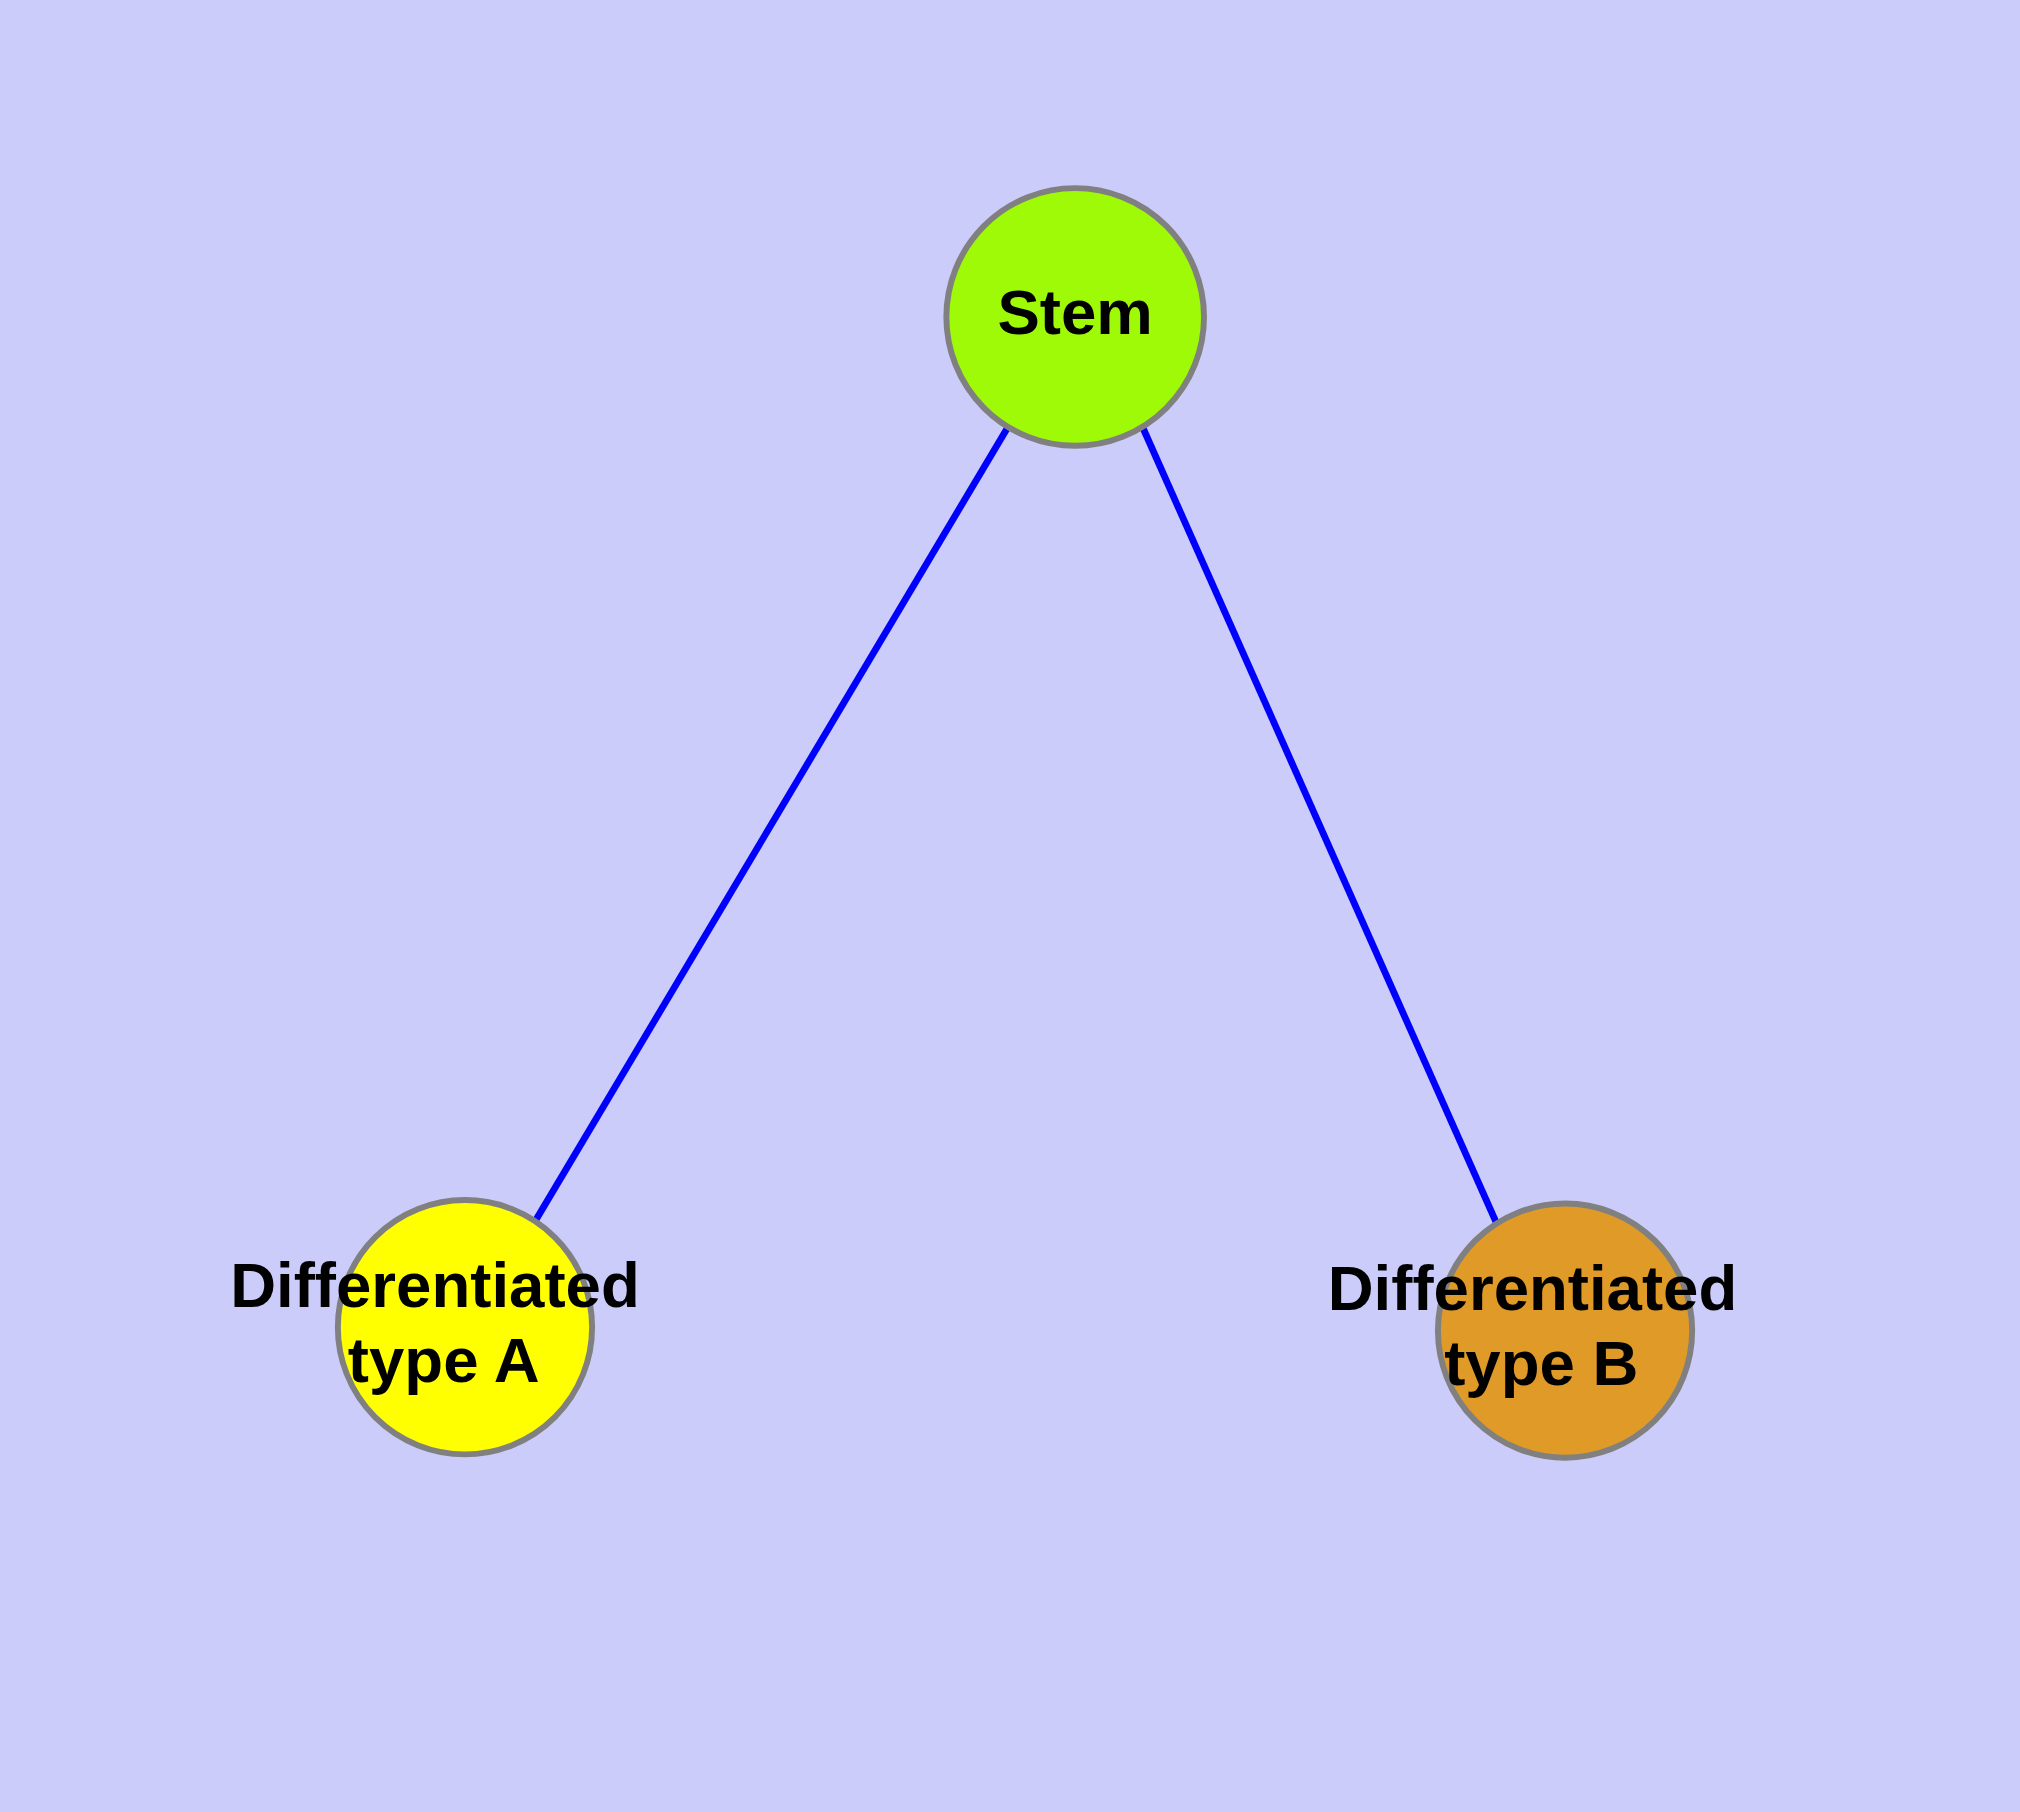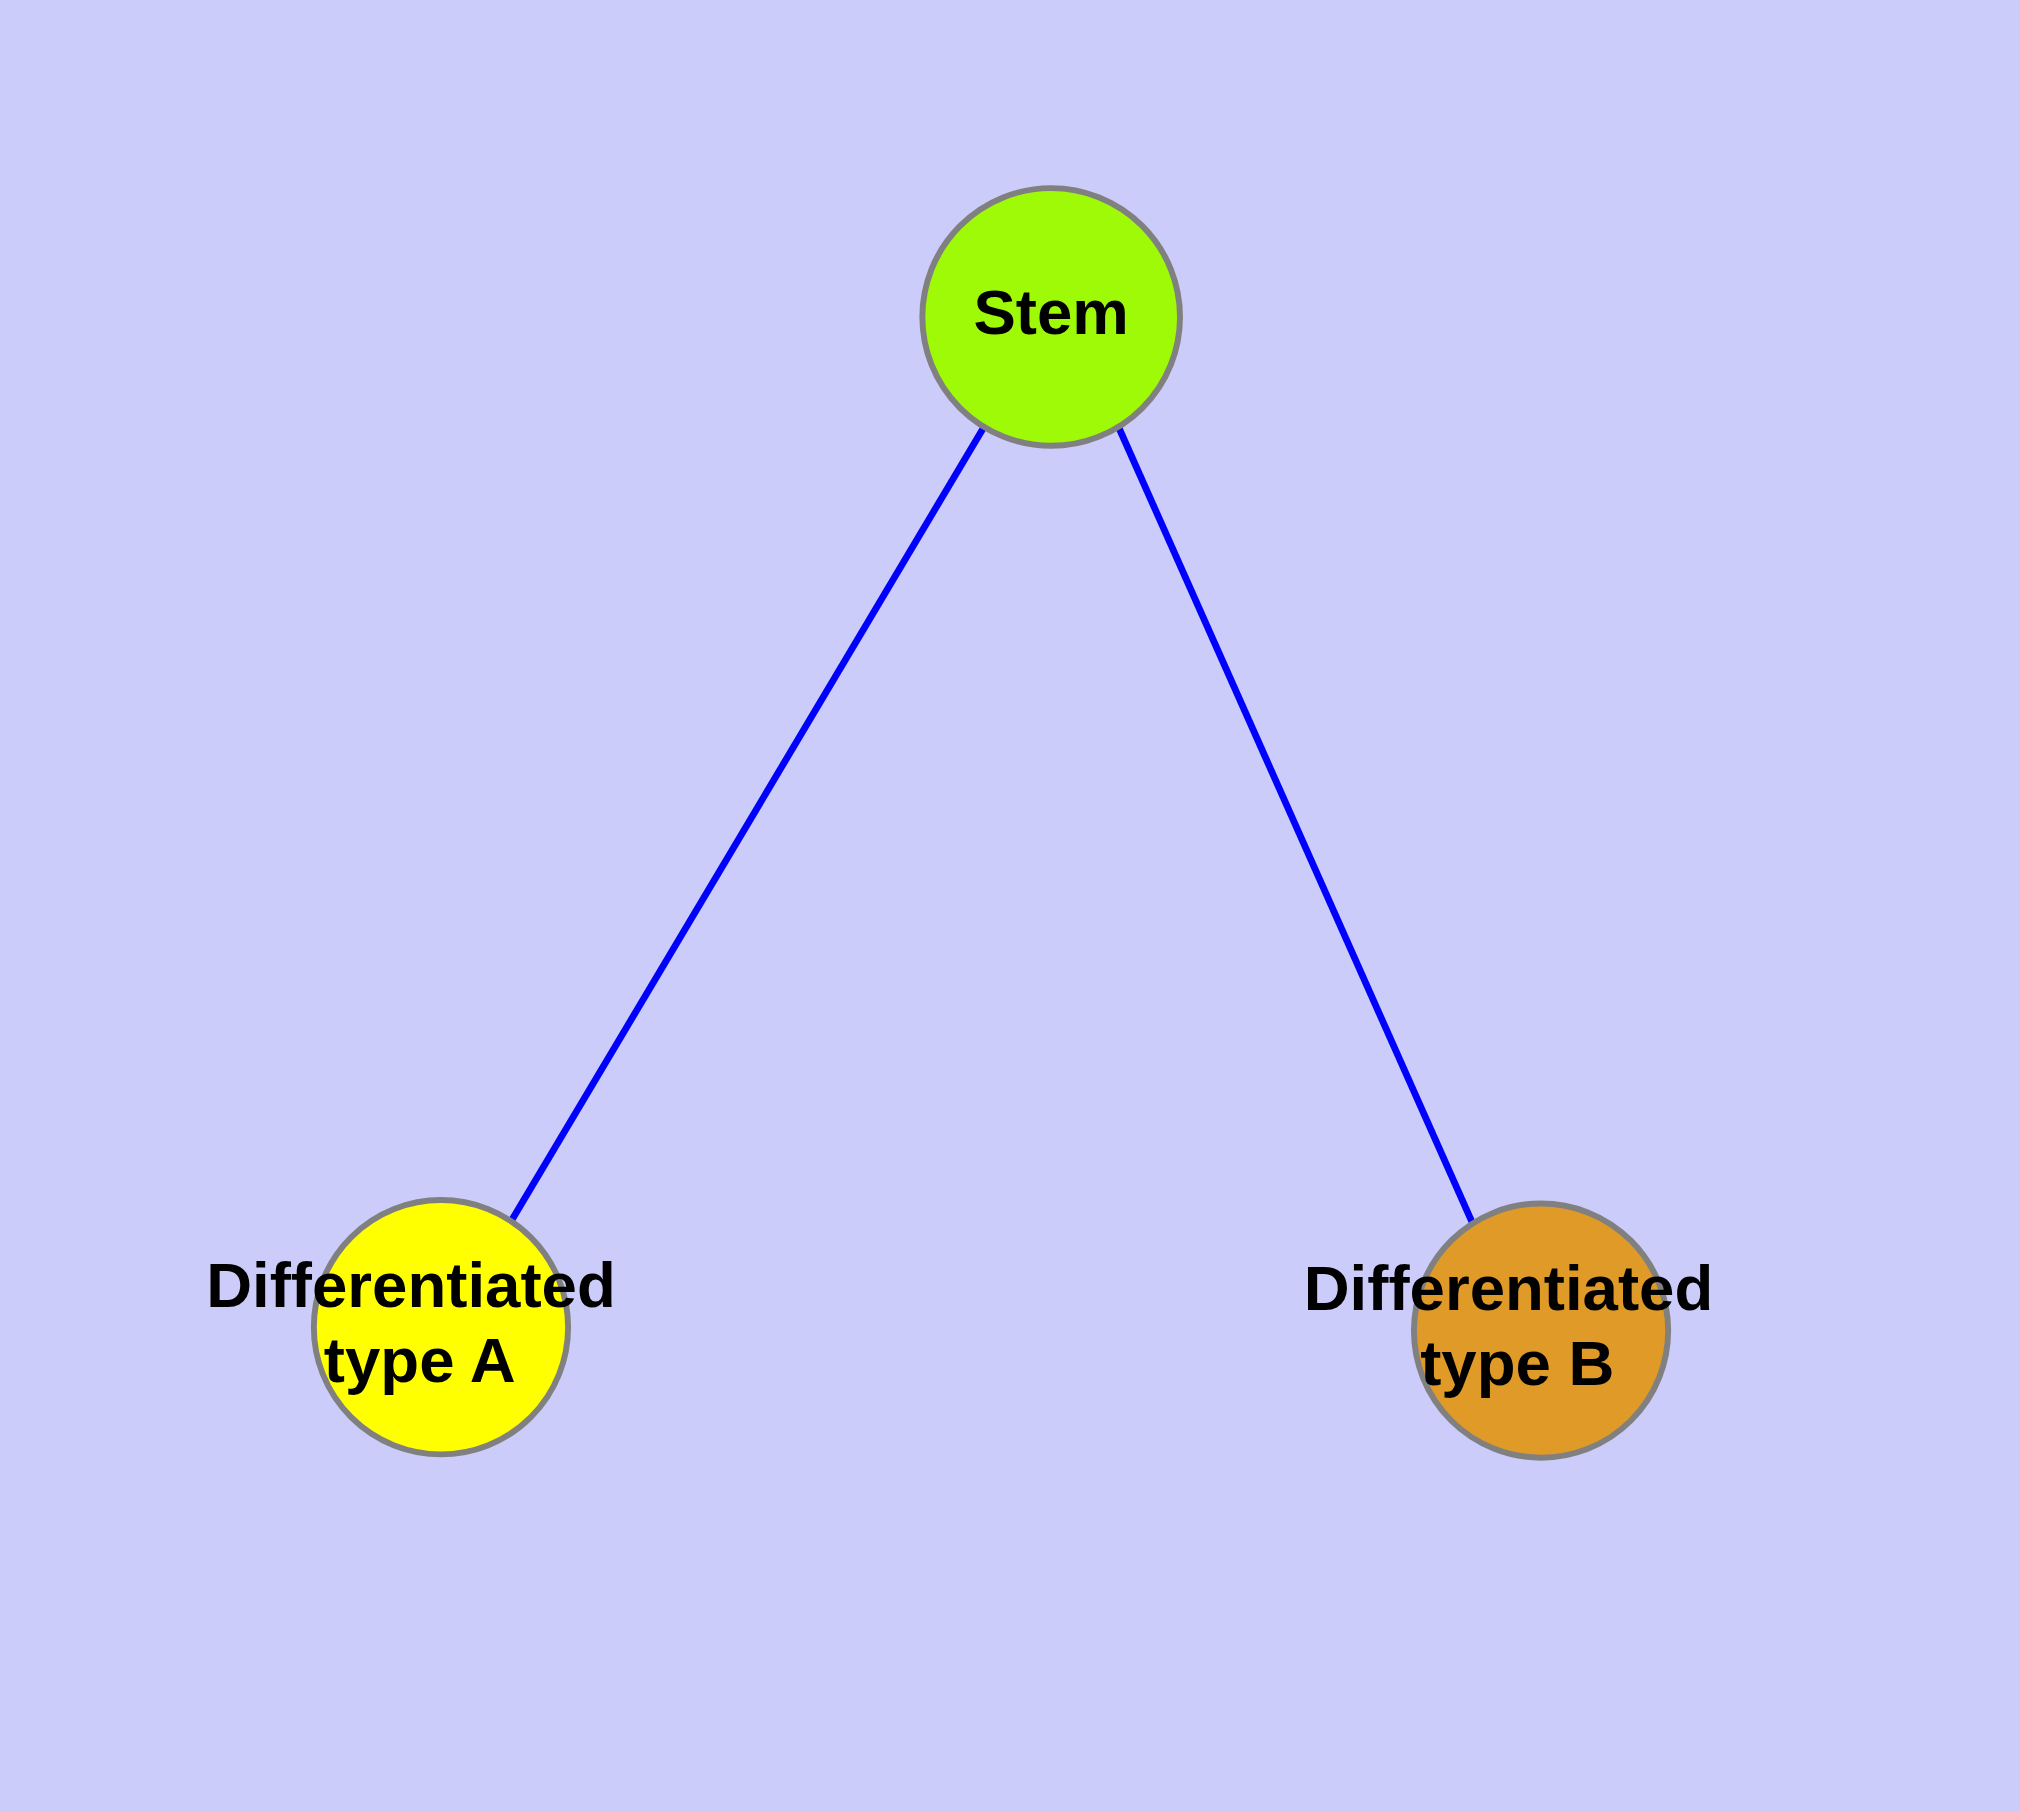--- a/index.html
+++ b/index.html
@@ -8,20 +8,21 @@
     padding: 0;
     background: #ccccfa;
   }
   #stage {
     position: relative;
     width: 1727px;
     height: 1812px;
     background: #ccccfa;
     overflow: hidden;
     font-family: "Liberation Sans", "DejaVu Sans", sans-serif;
+    margin-left: 24px;
   }
   #graph-svg {
     position: absolute;
     left: 0;
     top: 0;
     width: 2021px;
     height: 1812px;
     display: block;
   }
   .node-label {

